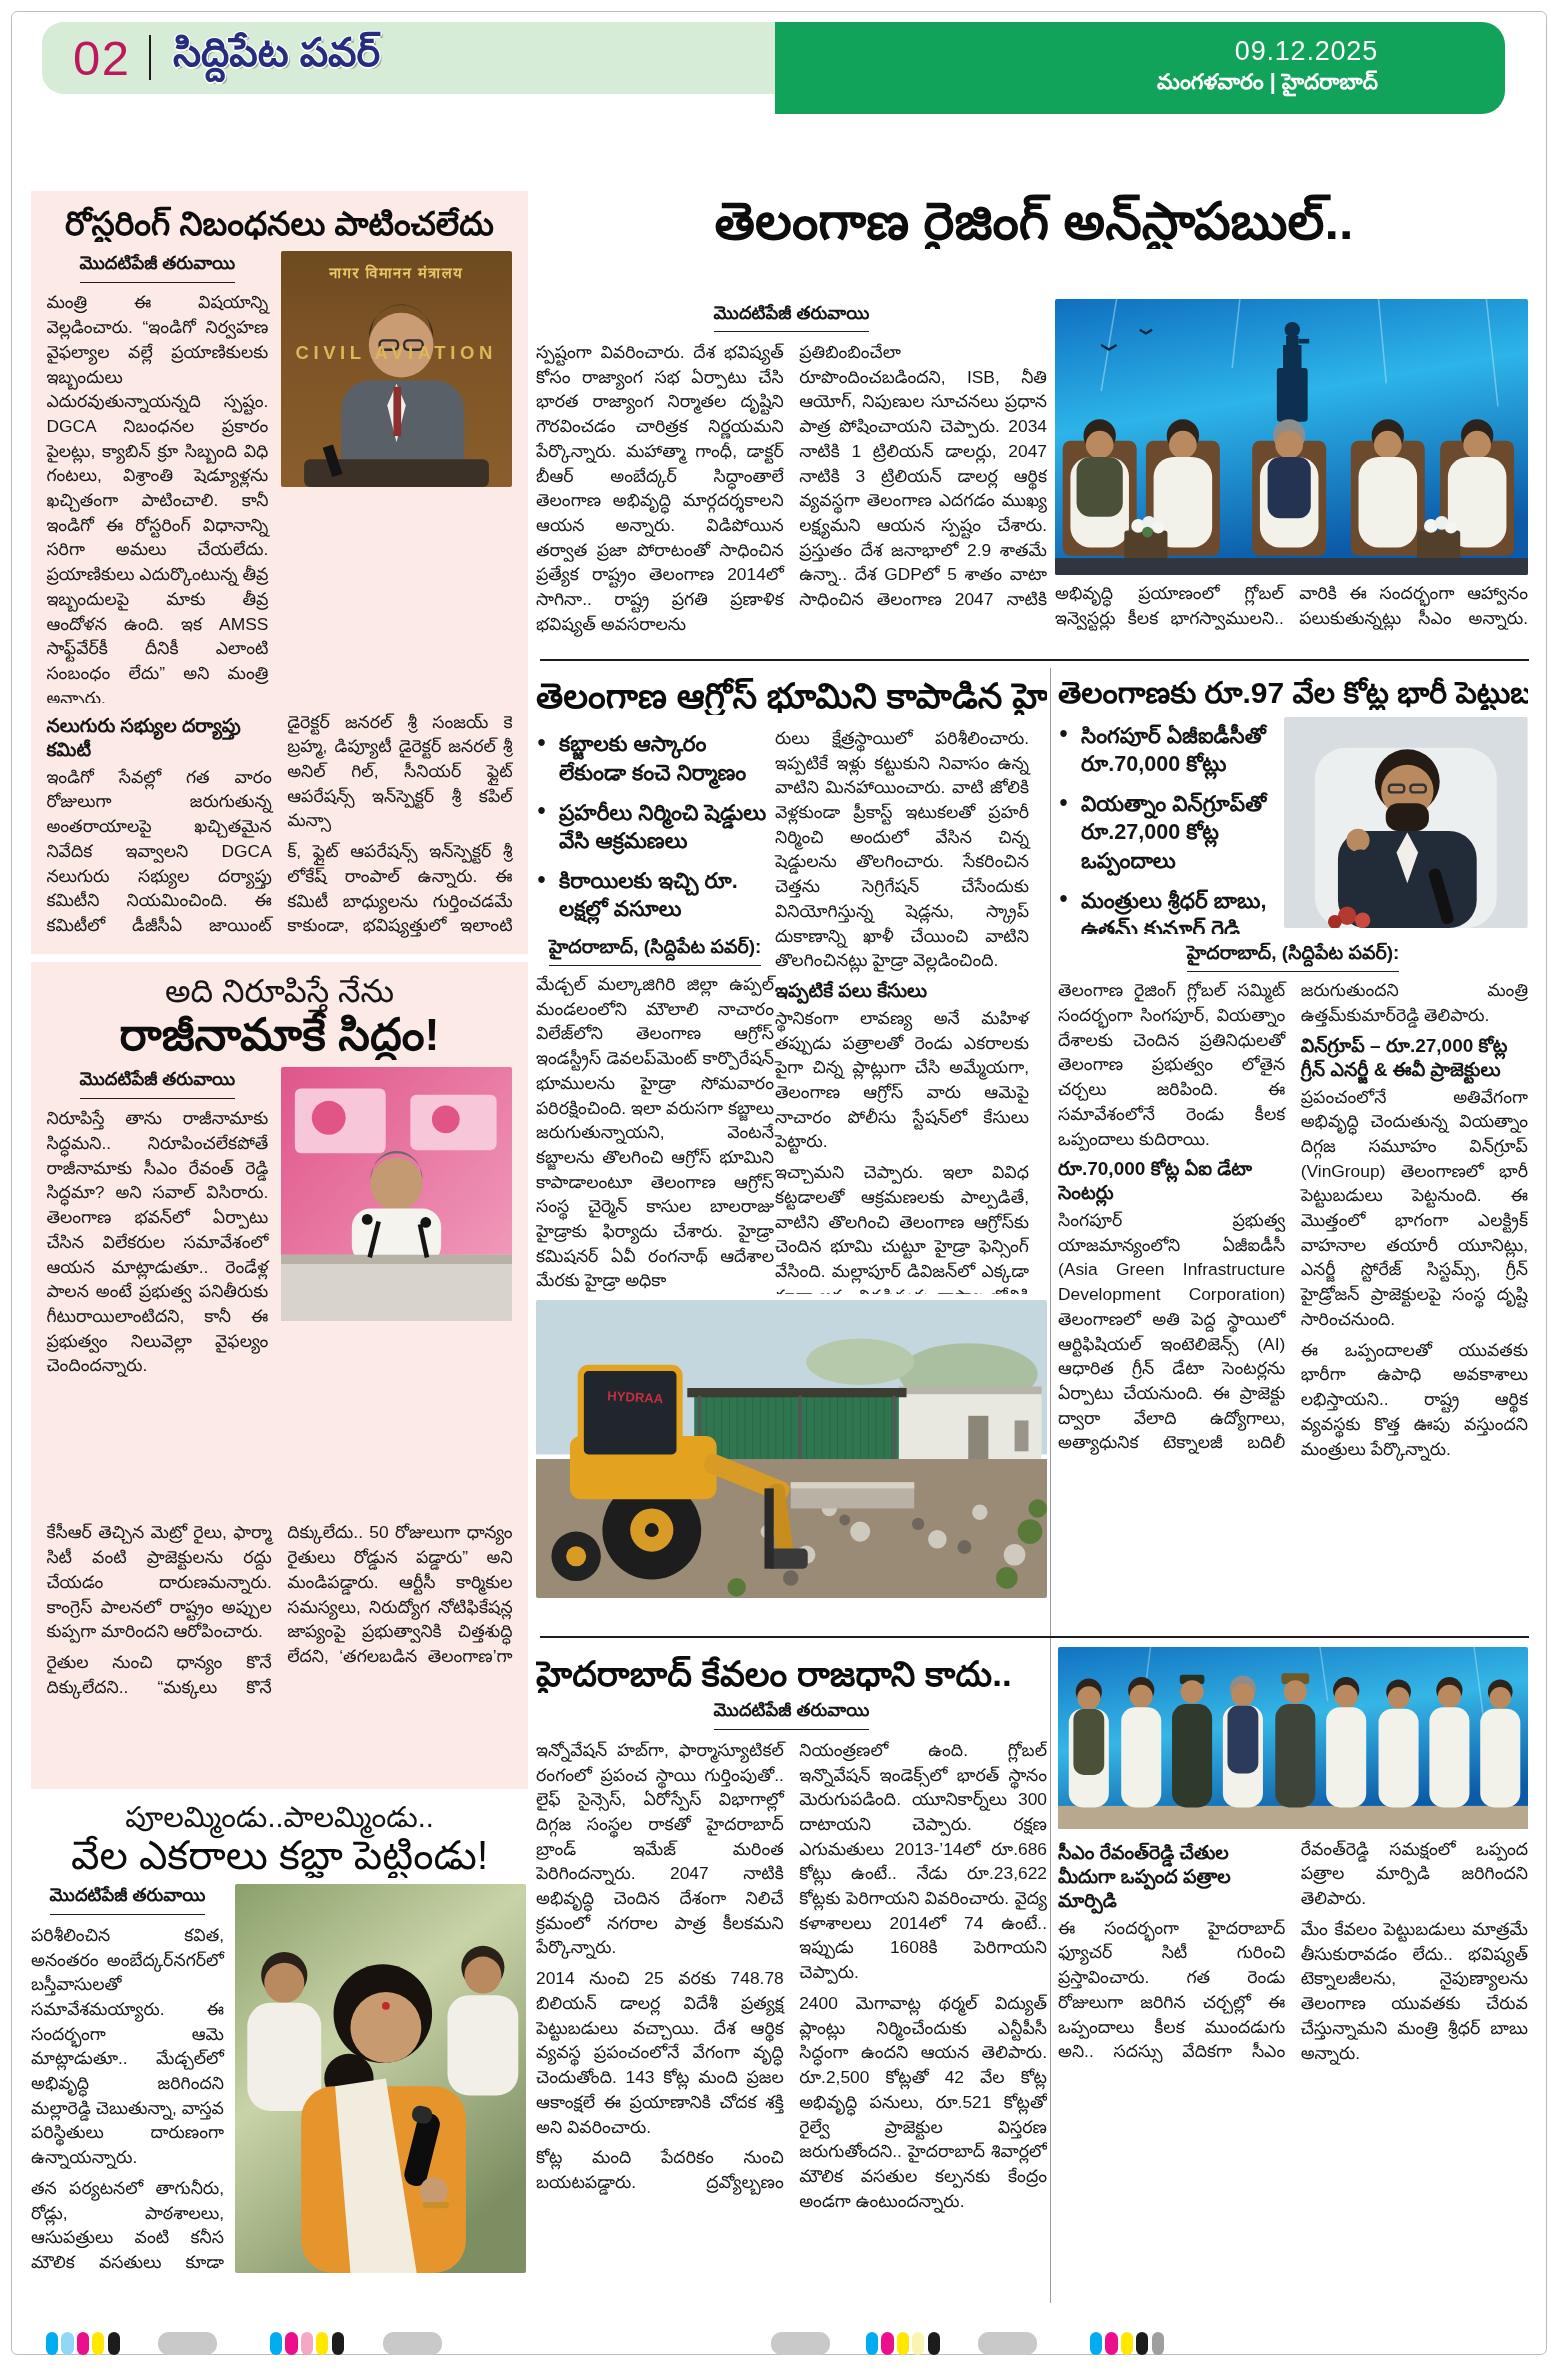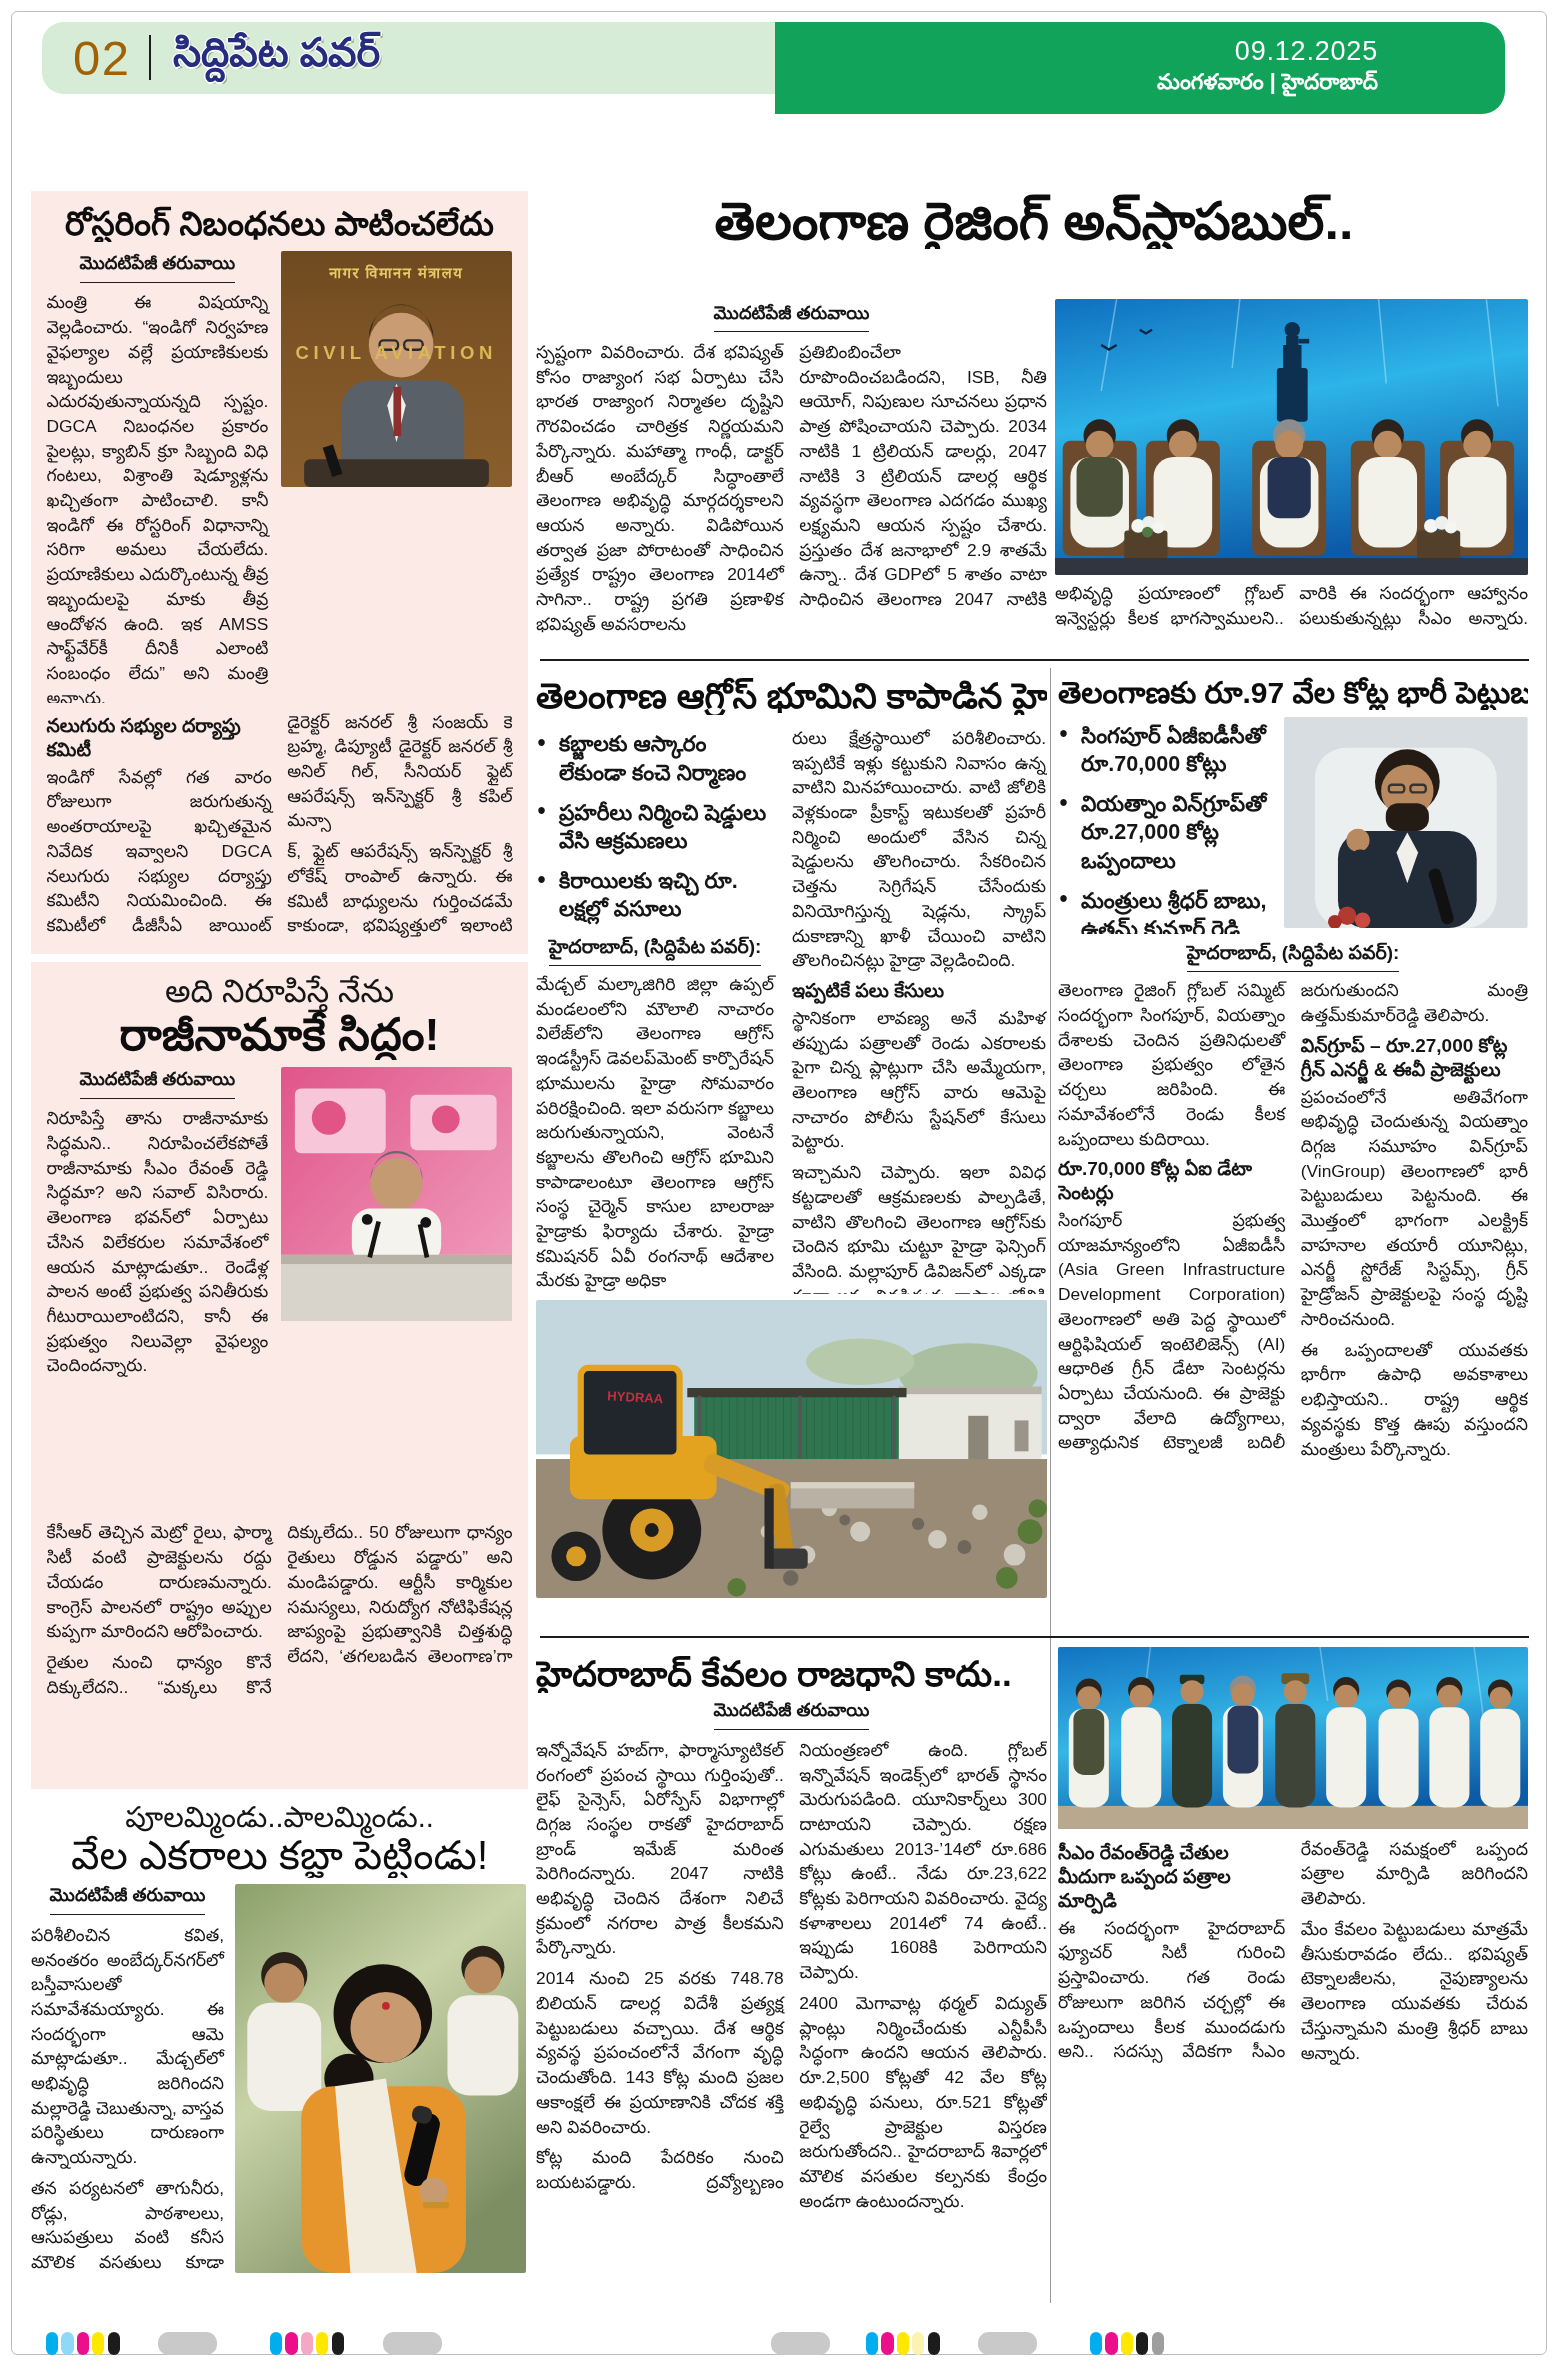--- a/index.html
+++ b/index.html
@@ -4,21 +4,21 @@
 <style>
   html,body{margin:0;padding:0;}
   body{width:1558px;height:2377px;position:relative;background:#ffffff;
        font-family:"Liberation Sans","DejaVu Sans",sans-serif;color:#161616;}
   .abs{position:absolute;box-sizing:border-box;}
   .page-frame{left:10.8px;top:10.8px;width:1536px;height:2344px;border:0.8px solid #bcbcbc;border-radius:6.2px;}
 
   
   .hdr-left{left:42px;top:21.6px;width:733px;height:72px;background:var(--header-light);
             border-radius:21.6px 0 0 21.6px;display:flex;align-items:center;}
-  .page-num{font-size:49px;font-weight:400;color:#a16207;margin-left:31px;letter-spacing:1.5px;}
+  .page-num{font-size:49px;font-weight:400;color:#be185d;margin-left:31px;letter-spacing:1.5px;}
   .hdr-sep{width:2.3px;height:45px;background:#1c1c1c;margin:0 21.6px 0 18.5px;}
   .masthead{font-size:40px;font-weight:800;color:var(--masthead-navy);
             text-shadow:1.5px 0 0 #fff,-1.5px 0 0 #fff,0 1.5px 0 #fff,0 -1.5px 0 #fff,2.3px 2.3px 0 rgba(0,0,0,.28);}
   .hdr-right{left:775px;top:21.6px;width:730px;height:92px;background:var(--header-green);
              border-radius:0 23px 23px 0;color:#fff;display:flex;flex-direction:column;
              align-items:flex-end;justify-content:center;padding-right:127px;}
   .hdr-date{font-size:27px;letter-spacing:0.8px;}
   .hdr-day{font-size:21.6px;font-weight:700;margin-top:1.5px;}
 
   
@@ -69,21 +69,21 @@
   .main-block{left:536px;top:301px;width:511px;height:352px;overflow:hidden;}
   .main-cols{height:305px;}
   .right-photo{left:1055px;top:299px;width:473px;height:276px;}
   .right-below{left:1055px;top:581px;width:473px;height:72px;}
   .hr1{left:540px;top:659px;width:989px;}
   .vsep1{left:1050px;top:668px;height:1635px;}
 
   
   #m2{left:536px;top:668px;width:511px;height:962px;overflow:hidden;}
   .m2-head{font-size:35px;margin:9.3px 0 10.8px;}
-  .m2-row{display:flex;gap:18px;height:568px;overflow:hidden;}
+  .m2-row{display:flex;gap:1px;height:568px;overflow:hidden;}
   .m2-left{width:238px;}
   .m2-right{width:254px;}
   .m2-photo{width:511px;height:298px;margin-top:6.2px;}
 
   .hr2{left:540px;top:1636px;width:989px;}
 
   
   #m3{left:536px;top:1644px;width:511px;height:660px;overflow:hidden;}
   .m3-head{font-size:35px;margin:10.8px 0 7.7px;}
   .m3-cols{height:540px;}

